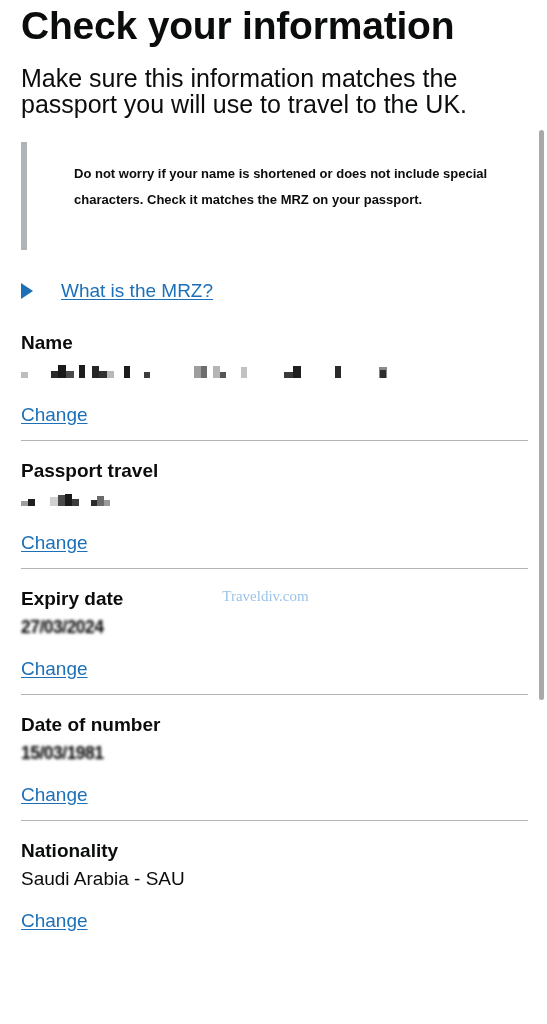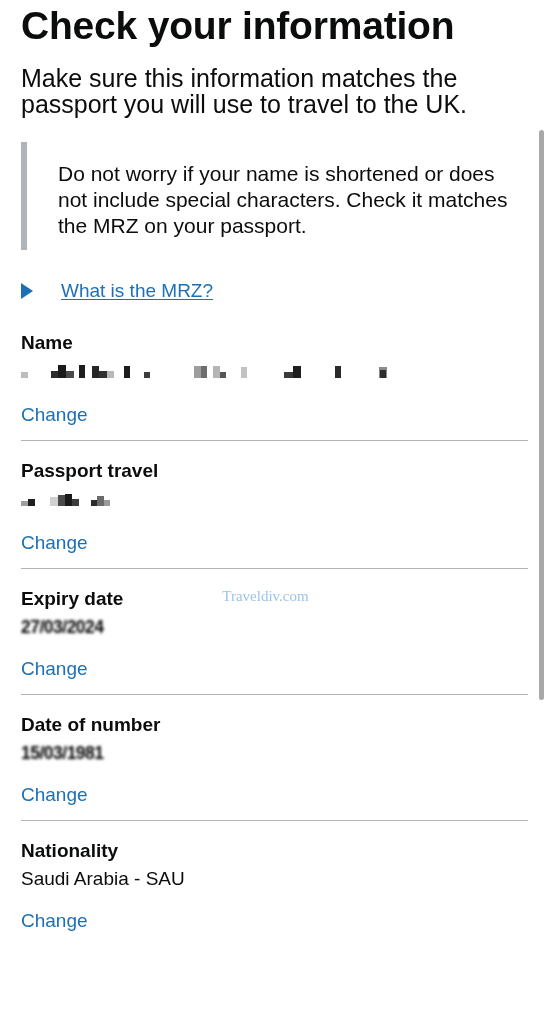--- a/index.html
+++ b/index.html
@@ -43,25 +43,26 @@
   }
 
   
   .inset {
     margin: 25px 0 0 0;
     border-left: 6px solid #b1b4b6;
     padding: 0 0 0 31px;
     min-height: 108px;
   }
   .inset p {
-    margin: 0;
-    font-size: 21px;
+    margin: 16px;
+    font-size: 13px;
     line-height: 26px;
     padding-top: 19px;
     max-width: 450px;
+    font-weight: bold;
   }
 
   
   .details {
     margin-top: 29px;
     display: flex;
     align-items: center;
     gap: 28px;
   }
   .details-arrow {
@@ -108,20 +109,21 @@
     line-height: 25px;
     margin: 3px 0 0 0;
     min-height: 25px;
   }
   .row-action {
     display: inline-block;
     margin-top: 18px;
     font-size: 19px;
     line-height: 24px;
     color: #1d70b8;
+    text-decoration: underline;
     text-underline-offset: 2px;
     cursor: pointer;
   }
 
   
   .redacted {
     display: flex;
     align-items: flex-end;
     height: 18px;
     margin-top: 5px;

